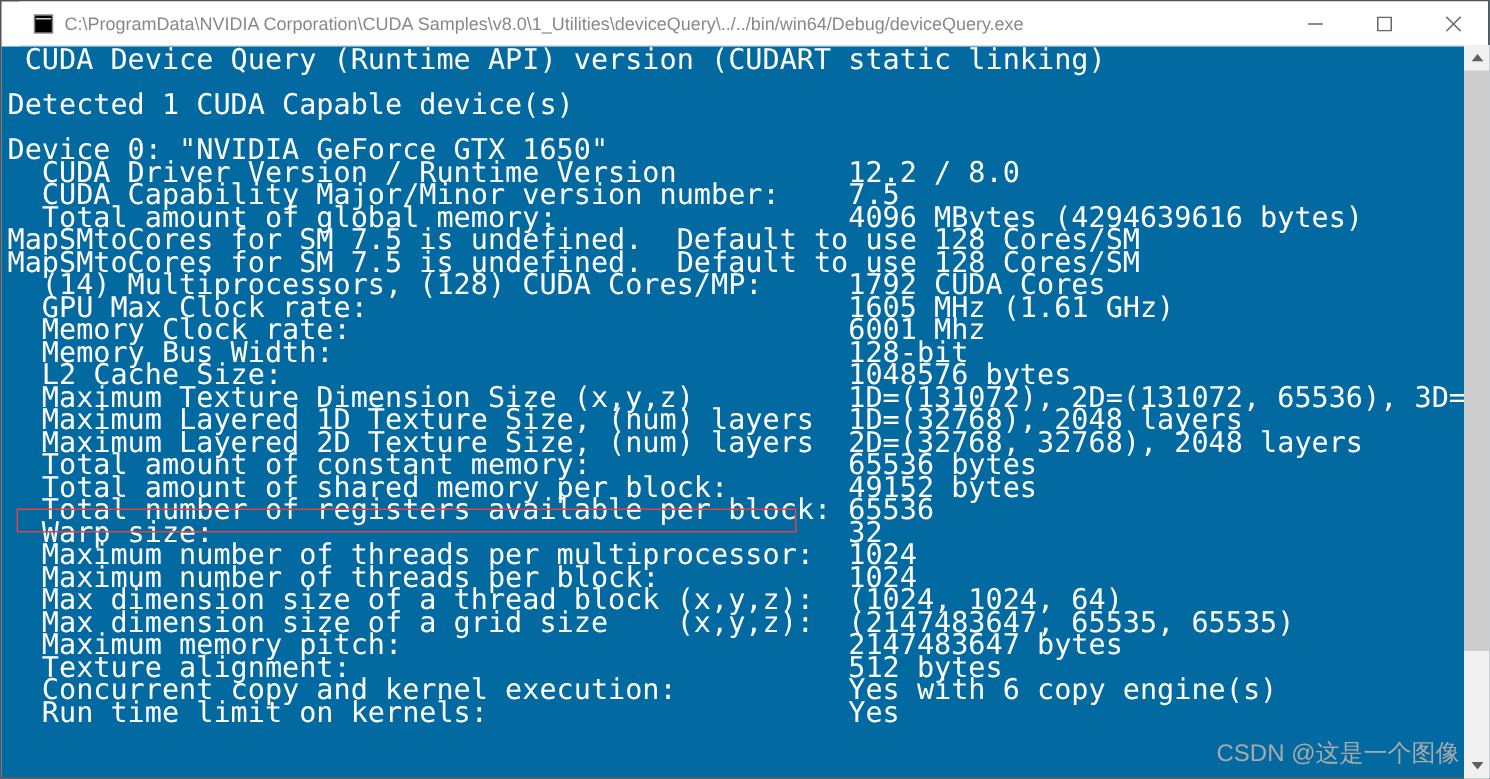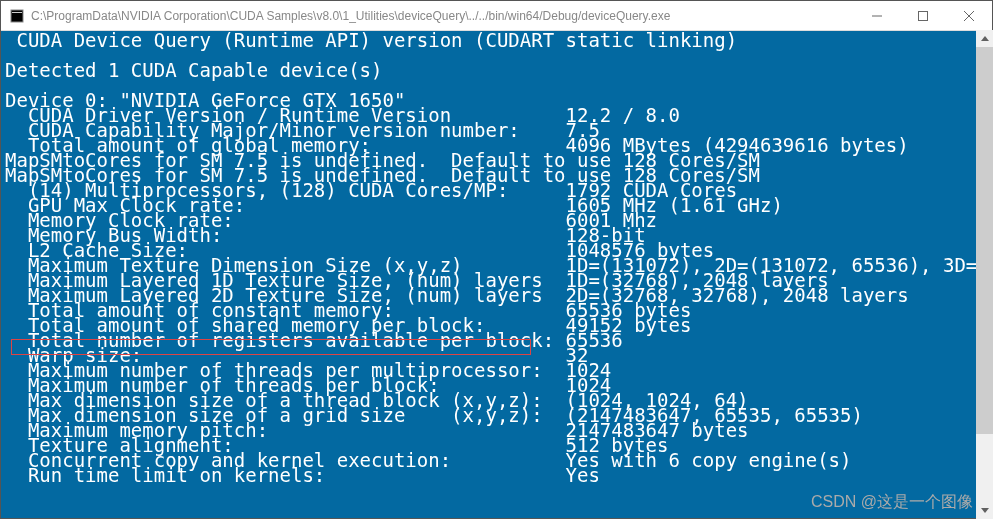--- a/index.html
+++ b/index.html
@@ -18,20 +18,21 @@
       flex-direction: column;
       border: 1px solid #555;
     }
     .titlebar {
       height: 30px;
       background: #fff;
       display: flex;
       align-items: center;
       padding-left: 8px;
       border-bottom: 1px solid #ddd;
+      margin-left: 12px;
     }
     .titlebar-icon {
       width: 16px;
       height: 16px;
       margin-right: 6px;
       display: inline-flex;
       align-items: center;
       justify-content: center;
     }
     .titlebar-title {

